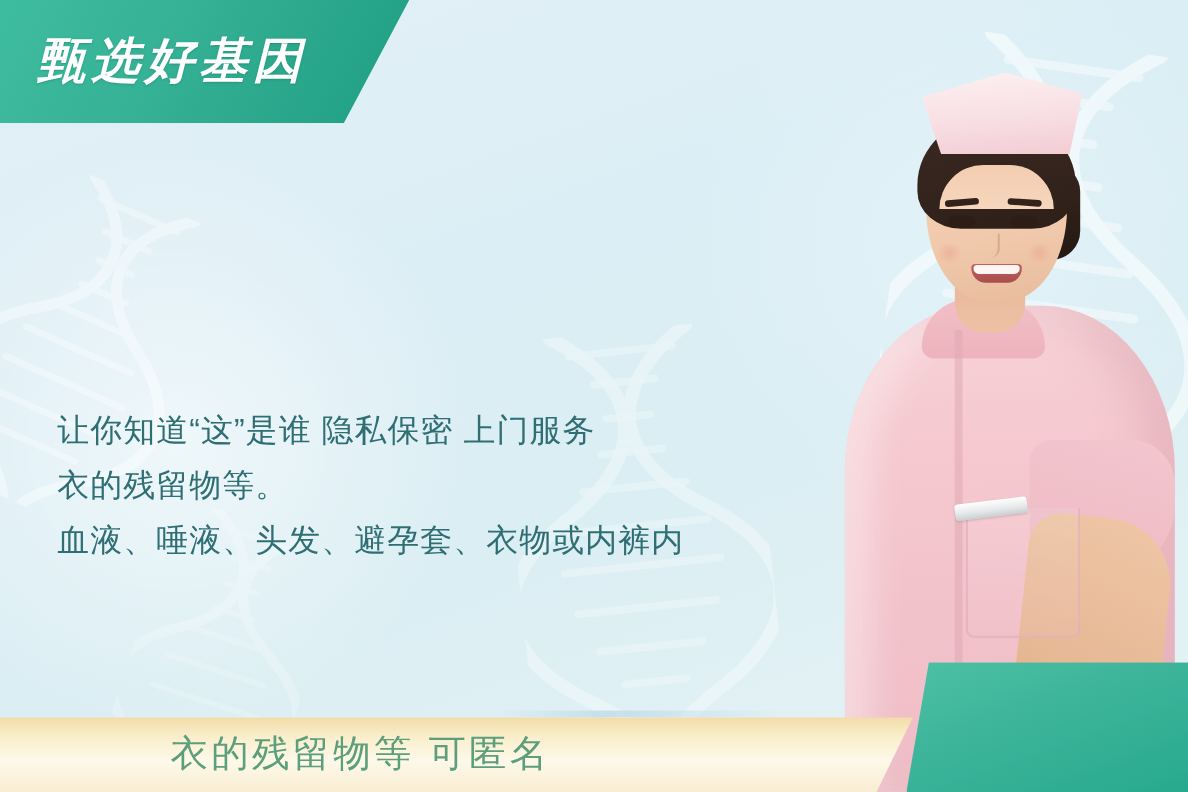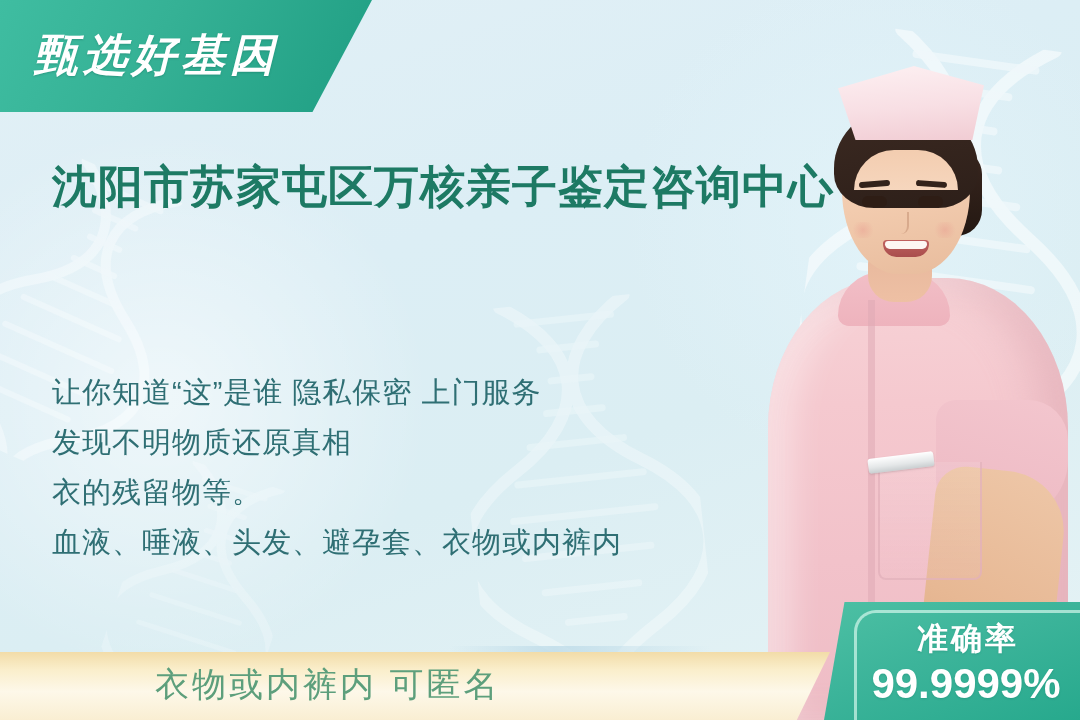--- a/index.html
+++ b/index.html
@@ -499,34 +499,27 @@
     <div class="mouth">
       <div class="teeth"></div>
     </div>
   </div>
 
   <div class="logo-banner"></div>
   <div class="logo-banner-inner">
     <div class="logo-text">甄选好基因</div>
   </div>
 
-  <h1 class="headline">沈阳市苏家屯区万核亲子鉴定咨询中心</h1>
 
   <div class="body-copy">
     <div class="line">让你知道“这”是谁 隐私保密 上门服务</div>
-    <div class="line">发现不明物质还原真相</div>
     <div class="line">衣的残留物等。</div>
     <div class="line">血液、唾液、头发、避孕套、衣物或内裤内</div>
   </div>
 
   <div class="strip-hint"></div>
 
   <div class="bottom-bar"></div>
-  <div class="bottom-bar-text">衣物或内裤内 可匿名</div>
+  <div class="bottom-bar-text">衣的残留物等 可匿名</div>
 
   <div class="accuracy-badge"></div>
-  <div class="accuracy-badge-round">
-    <div class="accuracy-badge-outline"></div>
-    <div class="accuracy-label">准确率</div>
-    <div class="accuracy-value">99.9999%</div>
-  </div>
 
 </div>
 
 </body></html>

